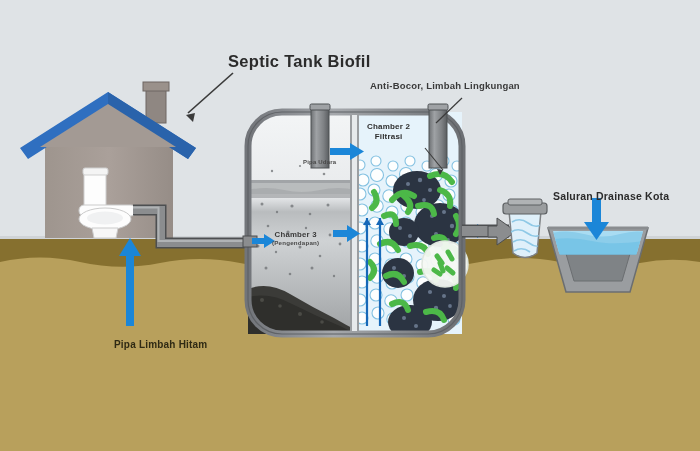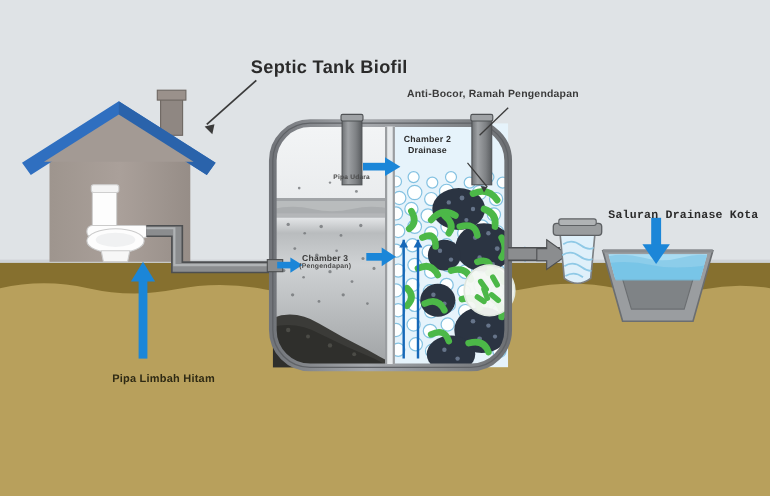--- a/index.html
+++ b/index.html
@@ -56,21 +56,20 @@
   }
   .pipa-udara {
     font-size: 6px;
     font-weight: 700;
     color: #4a4a4a;
   }
   .saluran {
     font-size: 10.5px;
     font-weight: bold;
     color: #2b2b2b;
-    font-family: Liberation Mono, monospace;
   }
   .pipa-limbah {
     font-size: 10px;
     font-weight: bold;
     color: #2f2a14;
   }
 </style>
 </head>
 <body>
 
@@ -452,31 +451,31 @@
     </g>
 
     <g>
       <line x1="425" y1="148" x2="443" y2="170" stroke="#3b3b3b" stroke-width="1.1"></line>
       <path d="M443 170 l-6 -1 l3 6 Z" fill="#3b3b3b"></path>
     </g>
   </svg>
 
   <div class="lbl title-main" style="left:228px; top:52px;">Septic Tank Biofil</div>
 
-  <div class="lbl sub-anti" style="left:370px; top:80px;">Anti-Bocor, Ramah Pengendapan</div>
+  <div class="lbl sub-anti" style="left:370px; top:80px;">Anti-Bocor, Limbah Lingkungan</div>
 
   <div class="lbl chamber2" style="left:367px; top:122px;">
     <div>Chamber 2</div>
-    <div>Drainase</div>
+    <div>Filtrasi</div>
   </div>
 
   <div class="lbl" style="left:272px; top:230px; text-align:center;">
     <div class="chamber1-t">Chamber 3</div>
     <div class="chamber1-s">(Pengendapan)</div>
   </div>
 
   <div class="lbl pipa-udara" style="left:303px; top:159px;">Pipa Udara</div>
 
   <div class="lbl saluran" style="left:553px; top:190px;">Saluran Drainase Kota</div>
 
-  <div class="lbl pipa-limbah" style="left:70px; top:339px;padding-left:32px;">Pipa Limbah Hitam</div>
+  <div class="lbl pipa-limbah" style="left:82px; top:339px;padding-left:32px;">Pipa Limbah Hitam</div>
 
 </div>
 
 </body></html>

